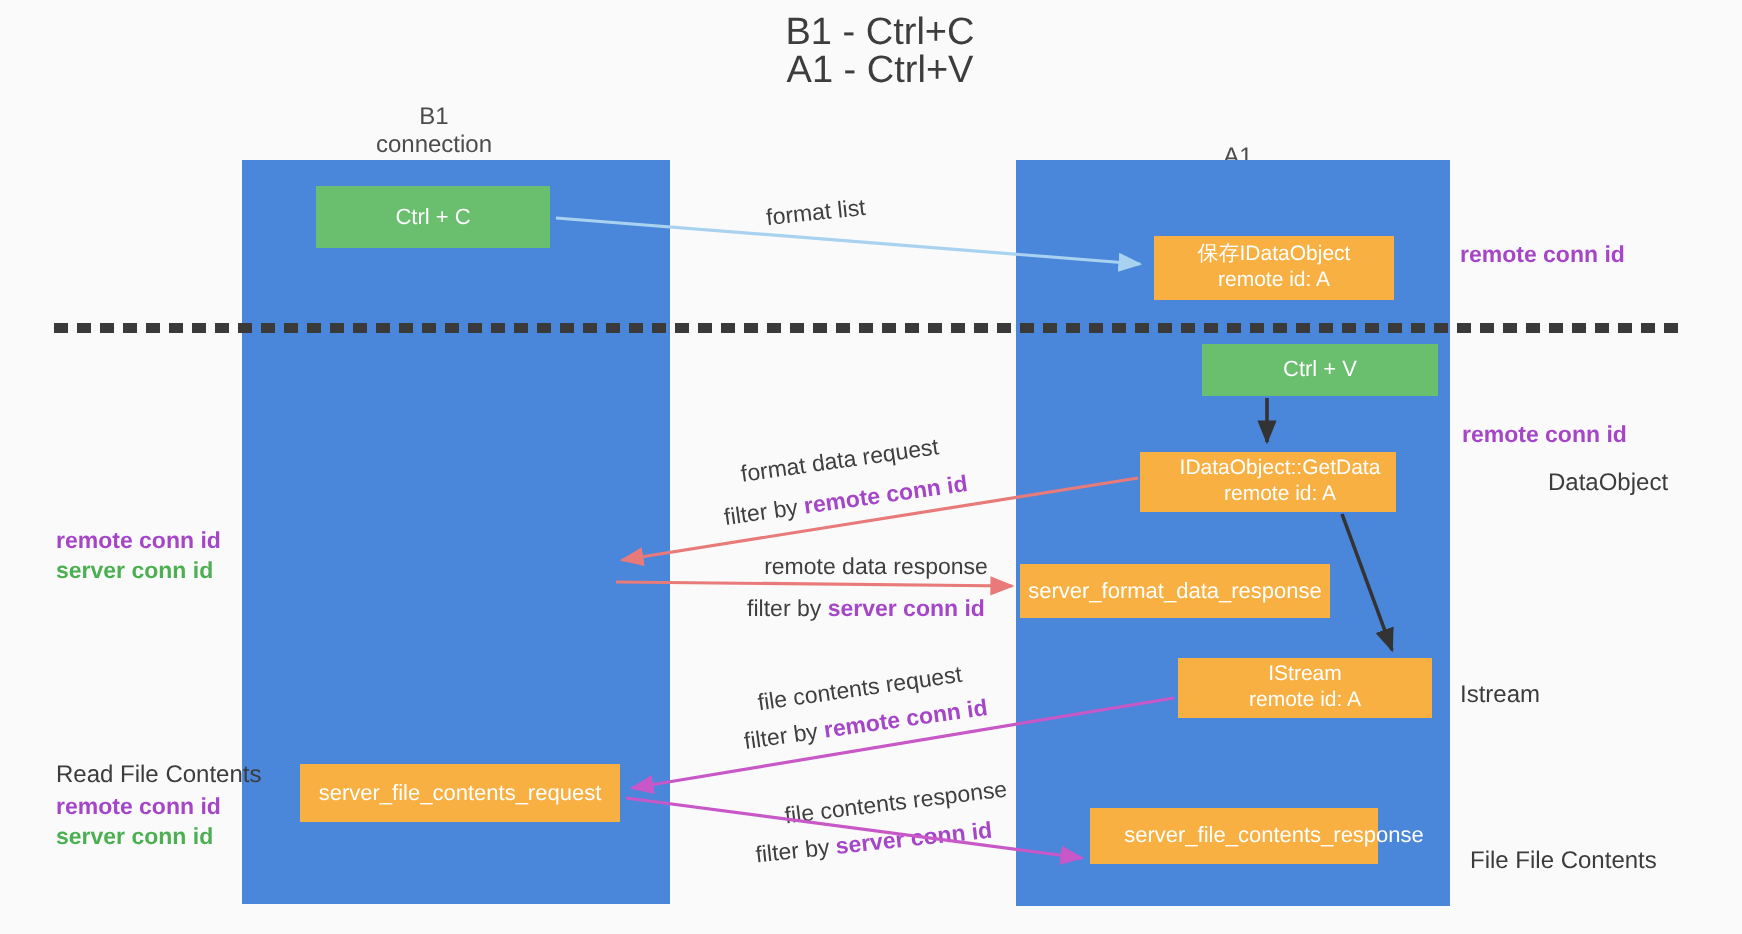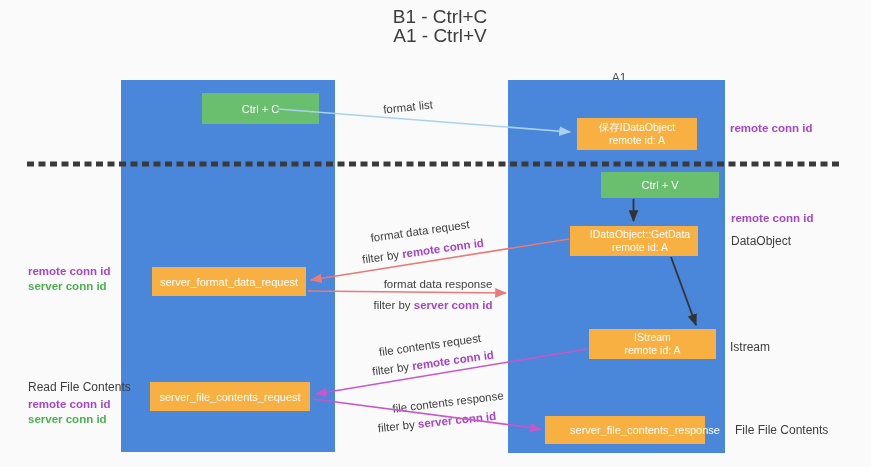--- a/index.html
+++ b/index.html
@@ -36,89 +36,93 @@
 </head>
 <body>
 
 <div id="canvas">
 
   <div class="title">
     <div>B1 - Ctrl+C</div>
     <div>A1 - Ctrl+V</div>
   </div>
 
+  <div class="col-header" style="left:110px; top:51px;">
+    <div>B1</div>
+    <div>connection</div>
+  </div>
   <div class="col-header" style="left:512px; top:51px;margin-top:20px;">
     <div>A1</div>
     <div>remote</div>
   </div>
 
   <div class="lifeline" style="left:121px; top:80px; width:214px; height:372px;"></div>
   <div class="lifeline" style="left:508px; top:80px; width:217px; height:373px;"></div>
 
-  <div class="node green single" style="left:158px; top:93px; width:117px; height:31px;margin-left:44px;">
+  <div class="node green single" style="left:158px; top:93px; width:117px; height:31px;">
     <span>Ctrl + C</span>
   </div>
 
   <div class="node orange" style="left:577px; top:118px; width:120px; height:32px;">
     <span class="l1">保存IDataObject</span>
     <span class="l2">remote id: A</span>
   </div>
 
   <div class="node green single" style="left:575px; top:172px; width:118px; height:26px;margin-left:26px;">
     <span>Ctrl + V</span>
   </div>
 
   <div class="node orange" style="left:570px; top:226px; width:128px; height:30px;padding-left:12px;">
     <span class="l1">IDataObject::GetData</span>
     <span class="l2">remote id: A</span>
   </div>
 
-  <div class="node orange single" style="left:152px; top:267px; width:154px; height:29px;">
-    <span>server_format_data_request</span>
+
+  <div class="node orange single" style="left:510px; top:282px; width:155px; height:27px;">
+    <span>server_format_data_response</span>
   </div>
-
 
   <div class="node orange" style="left:589px; top:329px; width:127px; height:30px;">
     <span class="l1">IStream</span>
     <span class="l2">remote id: A</span>
   </div>
 
   <div class="node orange single" style="left:150px; top:382px; width:160px; height:29px;">
     <span>server_file_contents_request</span>
   </div>
 
-  <div class="node orange single" style="left:545px; top:416px; width:160px; height:28px;padding-left:40px;">
+  <div class="node orange single" style="left:545px; top:404px; width:144px; height:28px;padding-left:40px;">
     <span>server_file_contents_response</span>
   </div>
 
   <div class="albl" style="left:408px; top:107px; transform:translate(-50%,-50%) rotate(-6deg);">format list</div>
 
   <div class="albl" style="left:420px; top:231px; transform:translate(-50%,-50%) rotate(-8deg);">format data request</div>
   <div class="albl" style="left:423px; top:251px; transform:translate(-50%,-50%) rotate(-8deg);">
     <span>filter by </span><b class="purple">remote conn id</b>
   </div>
 
-  <div class="albl" style="left:438px; top:284px; transform:translate(-50%,-50%);">format data response</div>
+  <div class="albl" style="left:438px; top:284px; transform:translate(-50%,-50%);">remote data response</div>
   <div class="albl" style="left:433px; top:305px; transform:translate(-50%,-50%);">
     <span>filter by </span><b class="purple">server conn id</b>
   </div>
 
   <div class="albl" style="left:430px; top:345px; transform:translate(-50%,-50%) rotate(-8deg);">file contents request</div>
   <div class="albl" style="left:433px; top:363px; transform:translate(-50%,-50%) rotate(-8deg);">
     <span>filter by </span><b class="purple">remote conn id</b>
   </div>
 
   <div class="albl" style="left:448px; top:402px; transform:translate(-50%,-50%) rotate(-7deg);">file contents response</div>
   <div class="albl" style="left:437px; top:422px; transform:translate(-50%,-50%) rotate(-6deg);">
     <span>filter by </span><b class="purple">server conn id</b>
   </div>
 
   <div class="ann purple" style="left:730px; top:121px;">remote conn id</div>
   <div class="ann purple" style="left:731px; top:211px;">remote conn id</div>
-  <div class="ann dark" style="left:731px; top:234px;">DataObject</div>
+  <div class="ann dark" style="left:774px; top:234px;">DataObject</div>
   <div class="ann dark" style="left:730px; top:340px;">Istream</div>
   <div class="ann dark" style="left:735px; top:423px;">File File Contents</div>
 
   <div style="position:absolute; left:28px; top:264px;">
     <div class="ann purple" style="position:static;">remote conn id</div>
     <div class="ann green" style="position:static;">server conn id</div>
   </div>
 
   <div style="position:absolute; left:28px; top:380px;">
     <div class="ann dark" style="position:static;">Read File Contents</div>

